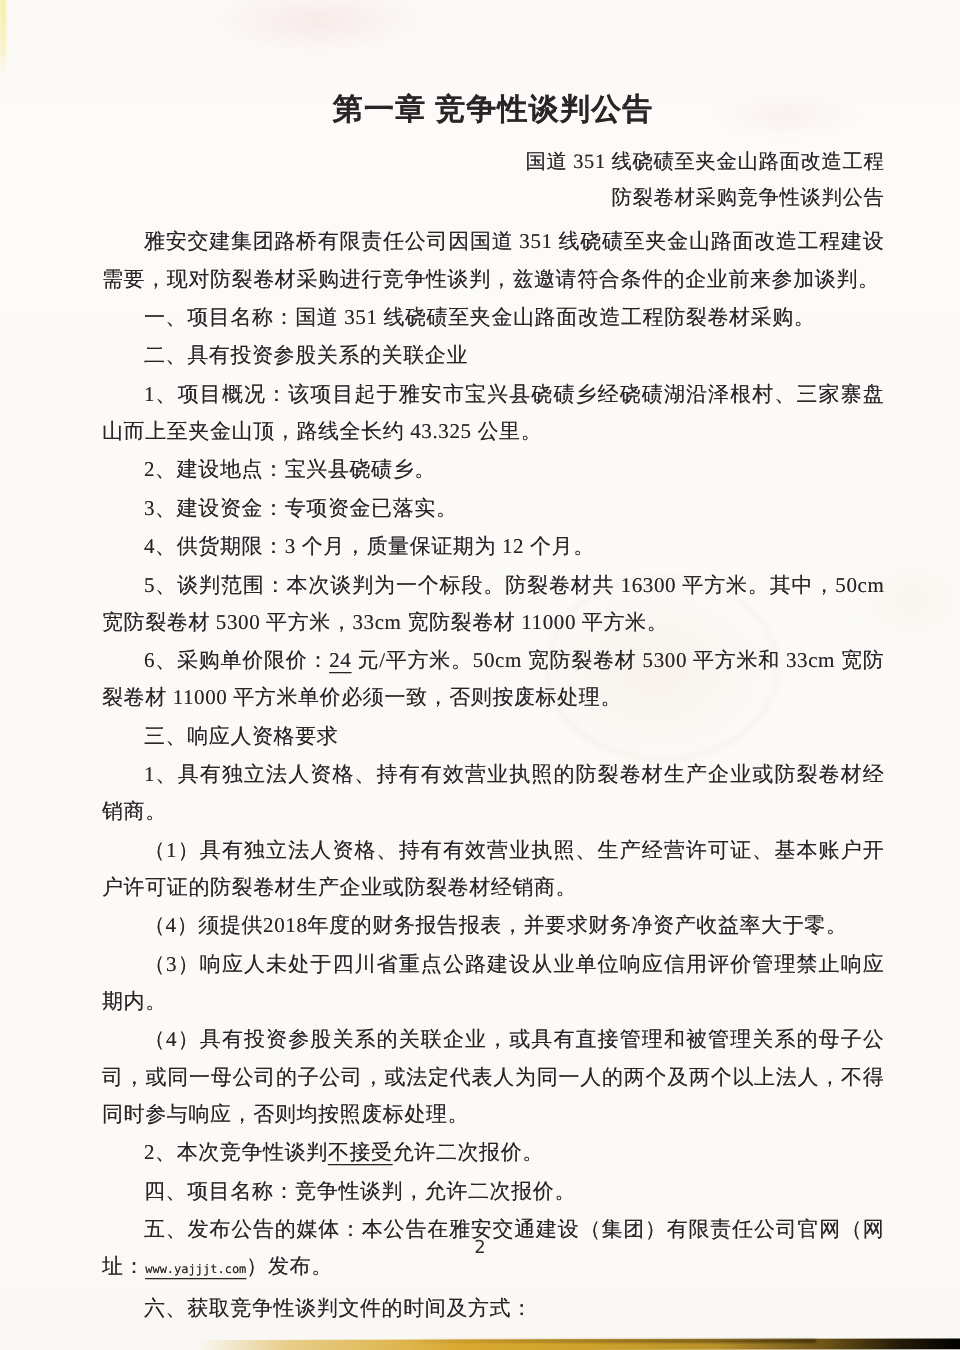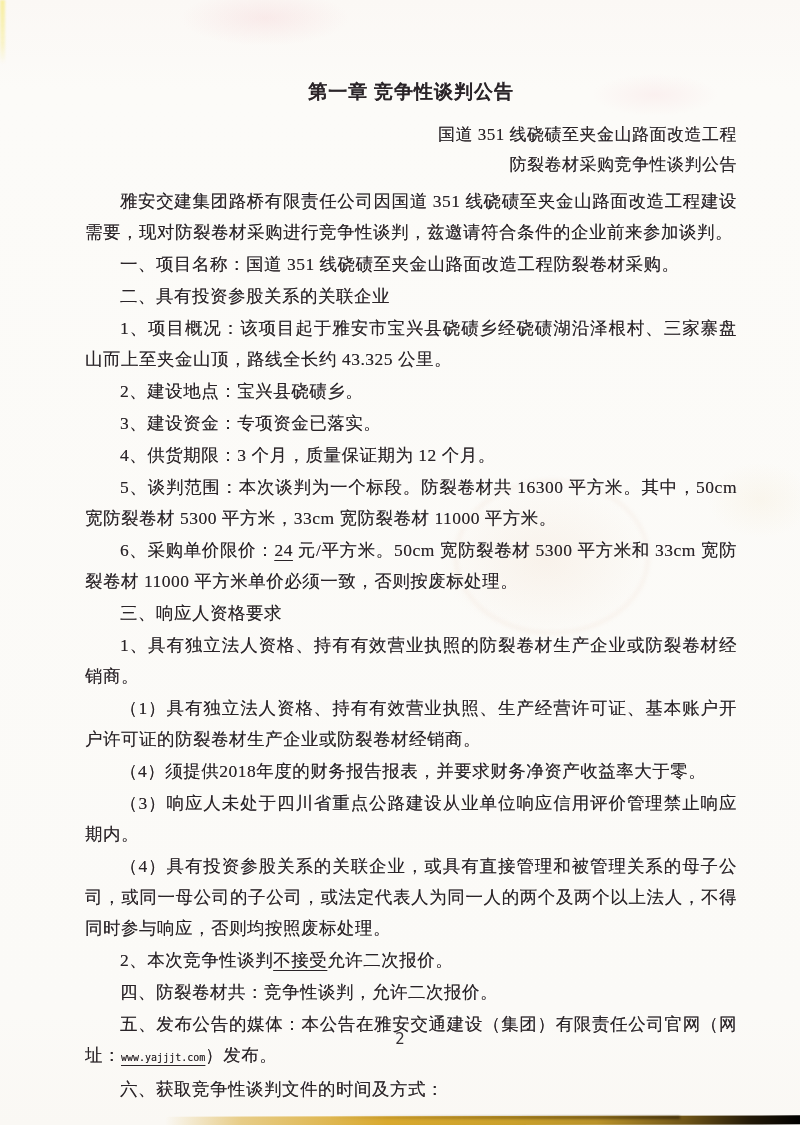--- a/index.html
+++ b/index.html
@@ -49,21 +49,21 @@
     margin: 0 0 1px 0;
     font-size: 17.5px;
     line-height: 31px;
     letter-spacing: 0.5px;
     text-align: justify;
     text-indent: 2em;
     text-shadow: 0 0 0.5px rgba(42,36,40,0.55);
   }
   .blk.title {
     text-align: center; text-indent: 0;
-    font-size: 19px; font-weight: 700;
+    font-size: 25px; font-weight: 700;
     line-height: 32px; margin: 0 0 12px 0;
     letter-spacing: 1px;
   }
   .blk.subtitle {
     text-align: right; text-indent: 0;
     font-size: 17px; line-height: 30px; margin: 0;
     text-underline-offset: 4px;
   }
   .blk.subtitle:last-of-type { margin-bottom: 0; }
   .blk.body.first { margin-top: 6px; }
@@ -96,20 +96,20 @@
       <p class="blk body"><span>4、供货期限：3 个月，质量保证期为 12 个月。</span></p>
       <p class="blk body"><span>5、谈判范围：本次谈判为一个标段。防裂卷材共 16300 平方米。其中，50cm 宽防裂卷材 5300 平方米，33cm 宽防裂卷材 11000 平方米。</span></p>
       <p class="blk body"><span class="b">6、采购单价限价：</span><span class="b u">24</span><span class="b"> 元/平方米。</span><span>50cm 宽防裂卷材 5300 平方米和 33cm 宽防裂卷材 11000 平方米单价必须一致，否则按废标处理。</span></p>
       <p class="blk body"><span class="b">三、响应人资格要求</span></p>
       <p class="blk body"><span>1、具有独立法人资格、持有有效营业执照的防裂卷材生产企业或防裂卷材经销商。</span></p>
       <p class="blk body"><span>（1）具有独立法人资格、持有有效营业执照、生产经营许可证、基本账户开户许可证的防裂卷材生产企业或防裂卷材经销商。</span></p>
       <p class="blk body"><span>（4）须提供2018年度的财务报告报表，并要求财务净资产收益率大于零。</span></p>
       <p class="blk body"><span>（3）响应人未处于四川省重点公路建设从业单位响应信用评价管理禁止响应期内。</span></p>
       <p class="blk body"><span>（4）具有投资参股关系的关联企业，或具有直接管理和被管理关系的母子公司，或同一母公司的子公司，或法定代表人为同一人的两个及两个以上法人，不得同时参与响应，否则均按照废标处理。</span></p>
       <p class="blk body"><span>2、本次竞争性谈判</span><span class="b u">不接受</span><span>允许二次报价。</span></p>
-      <p class="blk body"><span class="b">四、防裂卷材共：</span><span>竞争性谈判，允许二次报价。</span></p>
+      <p class="blk body"><span class="b">四、项目名称：</span><span>竞争性谈判，允许二次报价。</span></p>
       <p class="blk body"><span class="b">五、发布公告的媒体：</span><span>本公告在雅安交通建设（集团）有限责任公司官网（网址：</span><span class="u latin">www.yajjjt.com</span><span>）发布。</span></p>
       <p class="blk body"><span class="b">六、获取竞争性谈判文件的时间及方式：</span></p>
     </div>
   <div class="page-number">2</div>
   <div class="bottom-strip"></div>
   <div class="bottom-strip2"></div>
 </div>
 
 </body></html>

